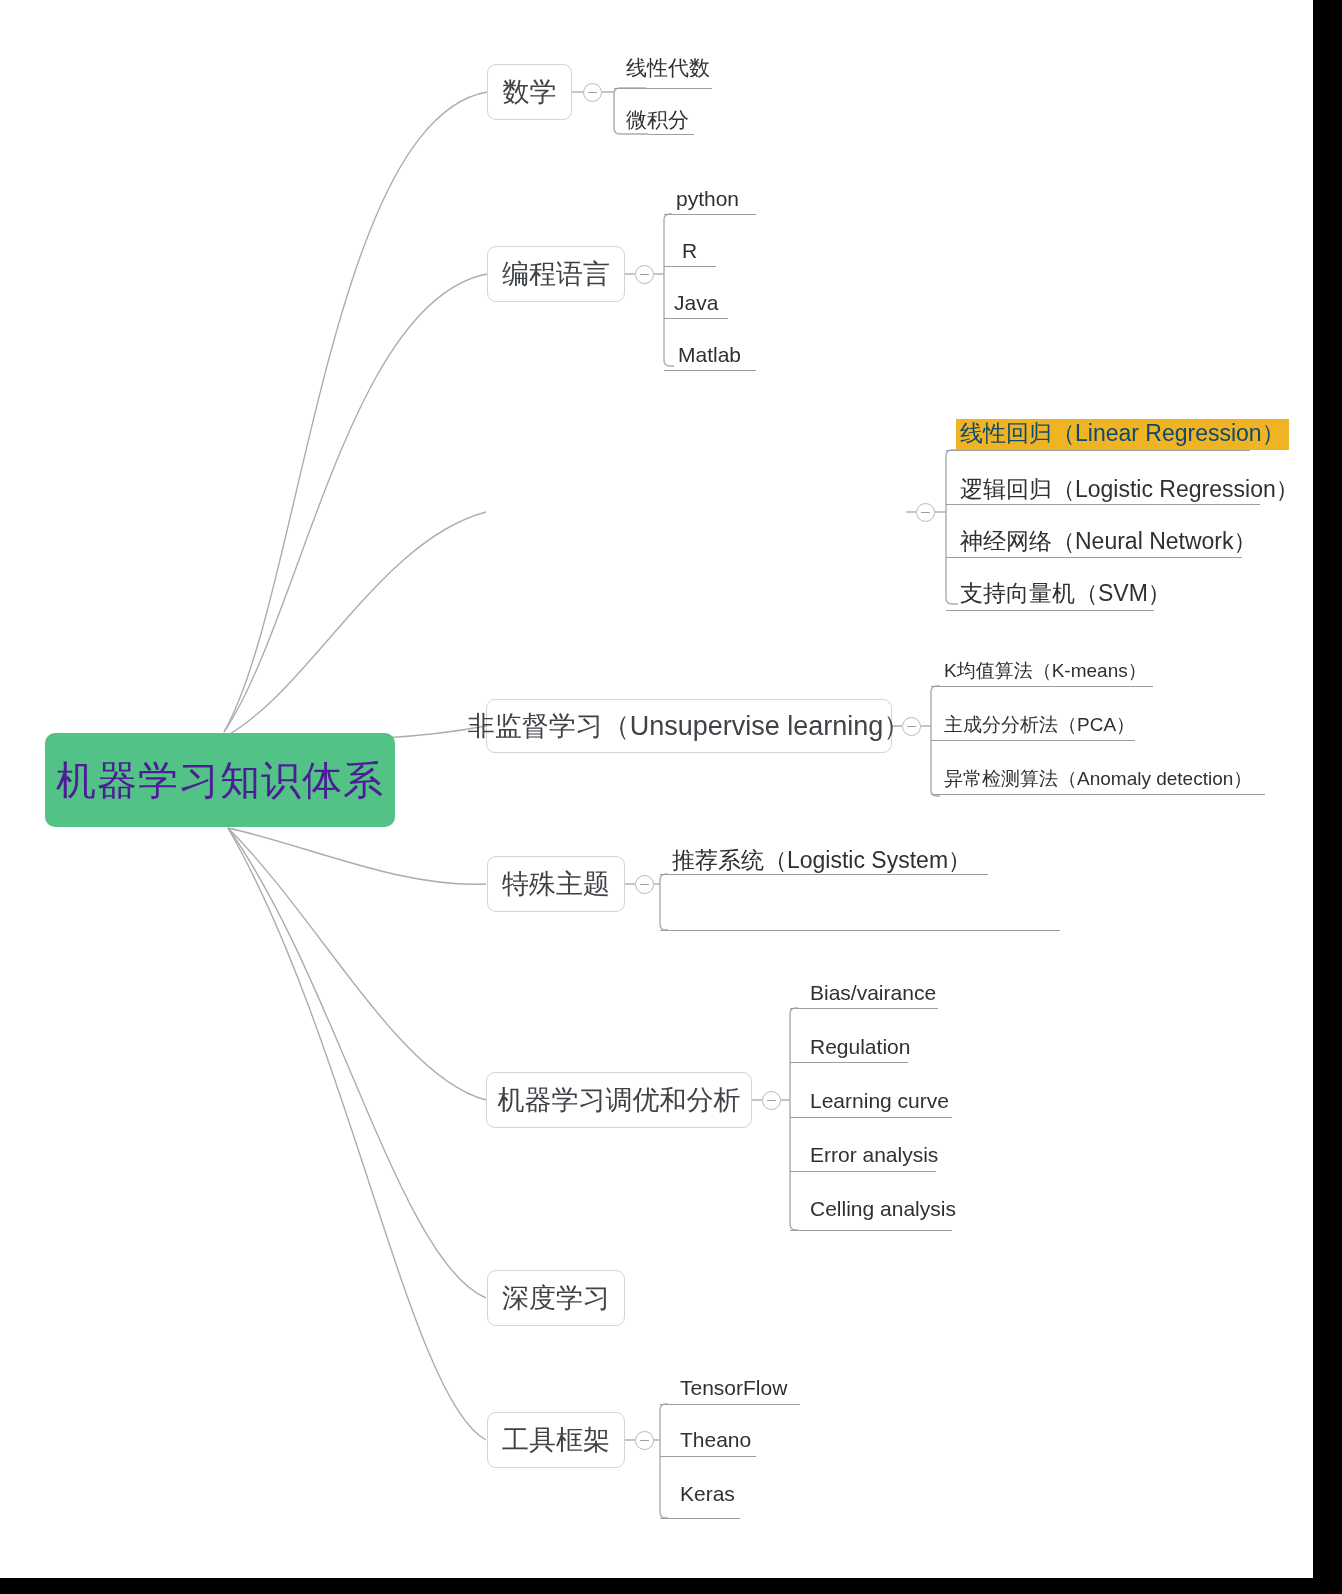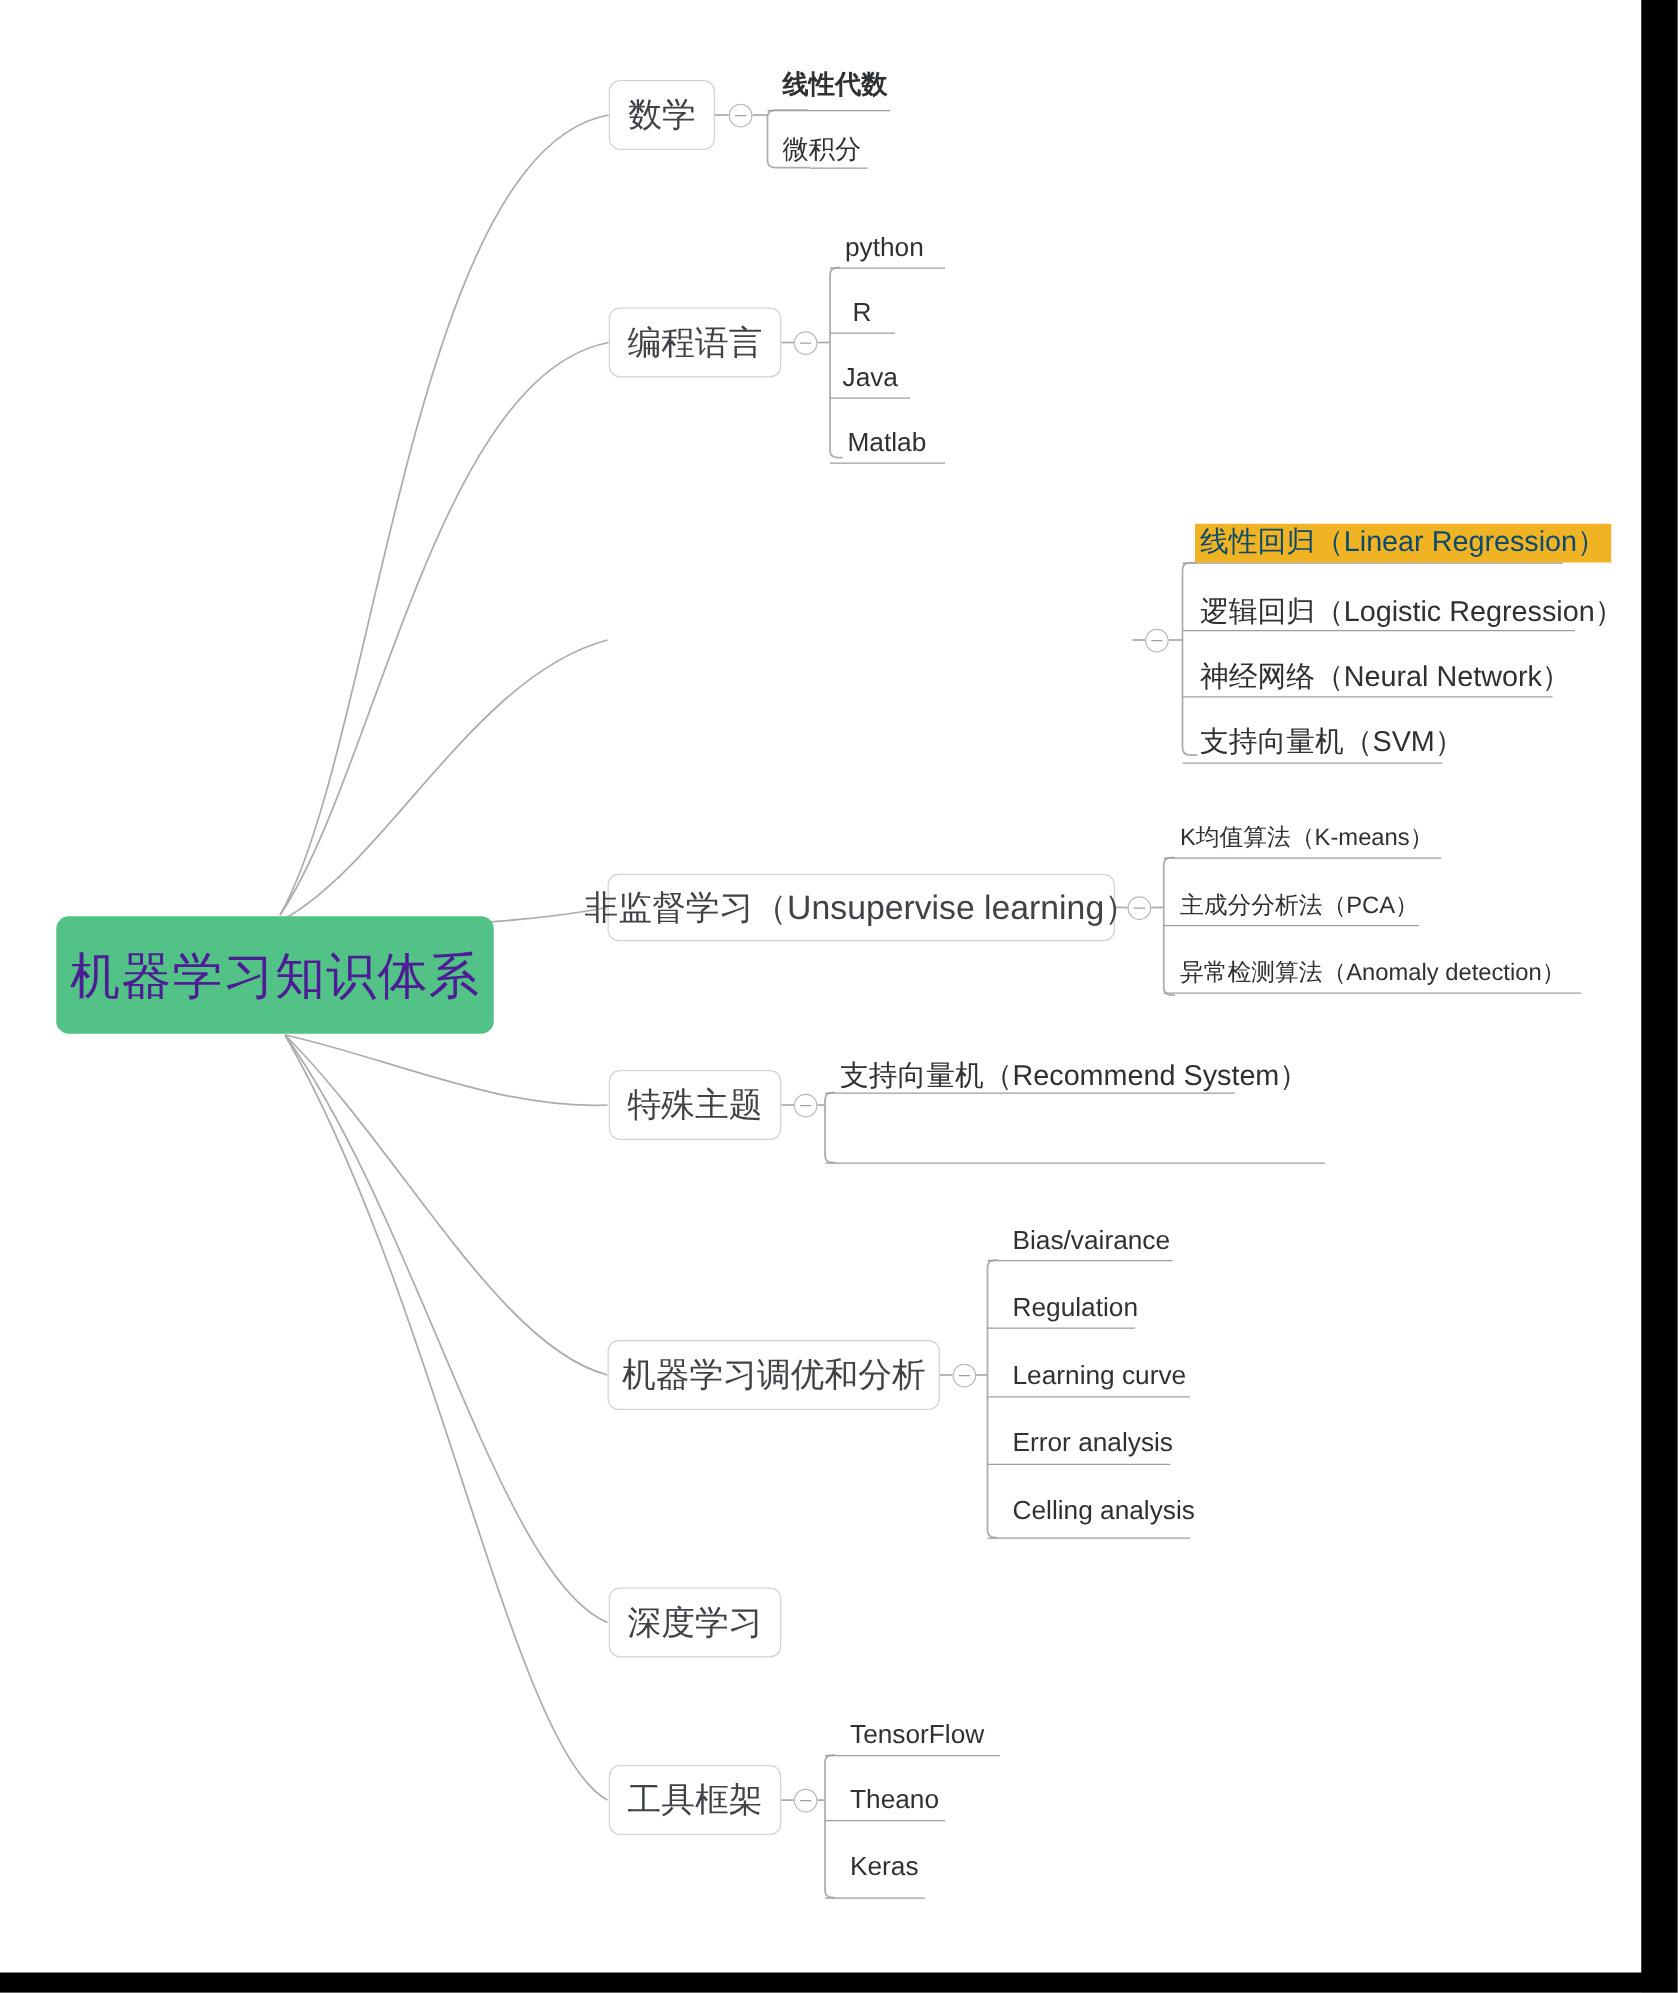--- a/index.html
+++ b/index.html
@@ -188,21 +188,21 @@
 
   <div class="root-node" style="left:45px; top:733px; width:350px; height:94px;">
     <span class="root-label">机器学习知识体系</span>
   </div>
 
   <div class="l1-node" style="left:487px; top:64px; width:85px; height:56px;">
     <span class="l1-label">数学</span>
   </div>
   <div class="toggle" style="left:583px; top:83px;"></div>
 
-  <div class="l2-node fs-md" style="left:622px; top:52px; height:32px;font-weight:bold;">
+  <div class="l2-node fs-md" style="left:622px; top:52px; height:32px;">
     <span class="l2-label">线性代数</span>
   </div>
   <div class="underline" style="left:614px; top:88px; width:98px;"></div>
 
   <div class="l2-node fs-md" style="left:622px; top:104px; height:32px;">
     <span class="l2-label">微积分</span>
   </div>
   <div class="underline" style="left:648px; top:134px; width:46px;"></div>
 
   <div class="l1-node" style="left:487px; top:246px; width:138px; height:56px;">
@@ -271,21 +271,21 @@
     <span class="l2-label">异常检测算法（Anomaly detection）</span>
   </div>
   <div class="underline" style="left:931px; top:794px; width:334px;"></div>
 
   <div class="l1-node" style="left:487px; top:856px; width:138px; height:56px;">
     <span class="l1-label">特殊主题</span>
   </div>
   <div class="toggle" style="left:635px; top:875px;"></div>
 
   <div class="l2-node fs-lg" style="left:668px; top:843px; height:34px;">
-    <span class="l2-label">支持向量机（Recommend System）</span>
+    <span class="l2-label">推荐系统（Logistic System）</span>
   </div>
   <div class="underline" style="left:660px; top:874px; width:328px;"></div>
 
   <div class="underline" style="left:660px; top:930px; width:400px;"></div>
 
   <div class="l1-node" style="left:486px; top:1072px; width:266px; height:56px;">
     <span class="l1-label">机器学习调优和分析</span>
   </div>
   <div class="toggle" style="left:762px; top:1091px;"></div>
 

